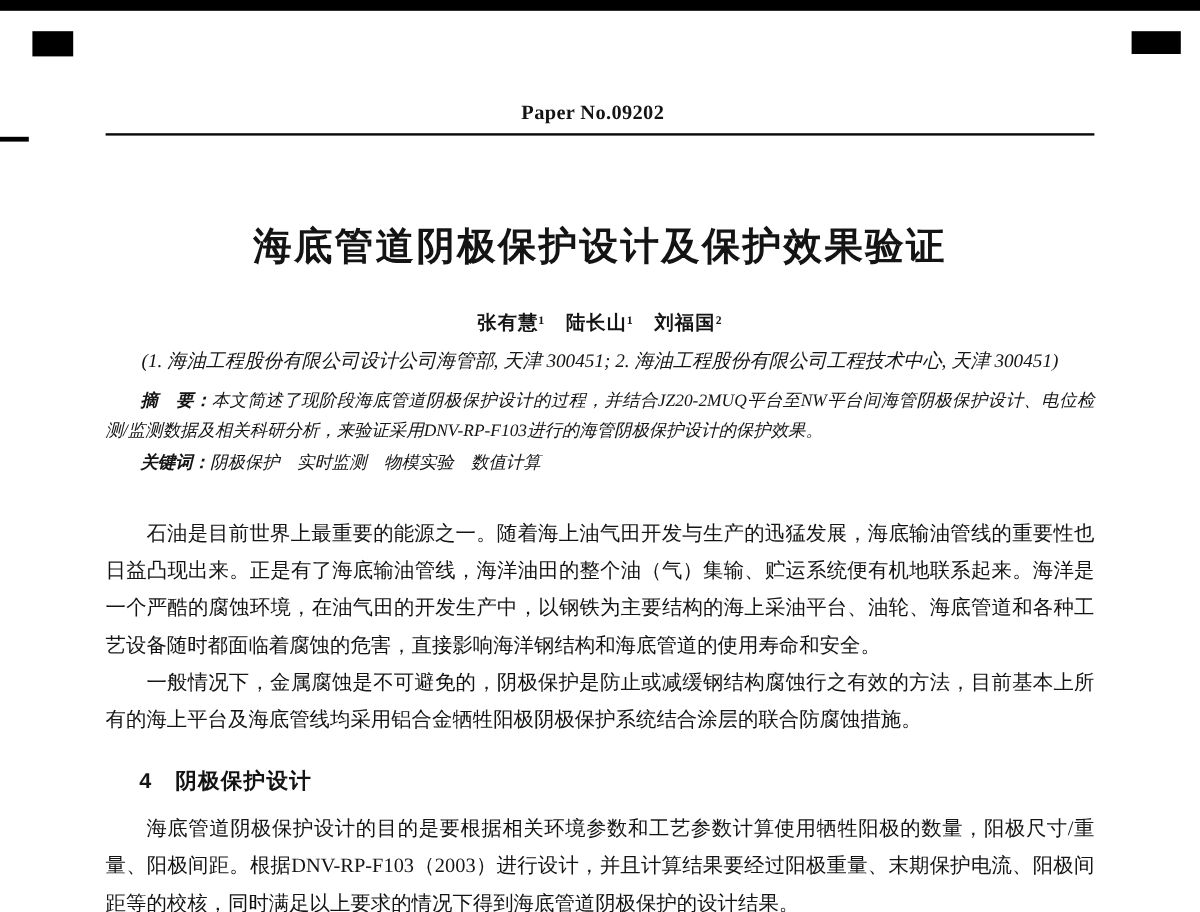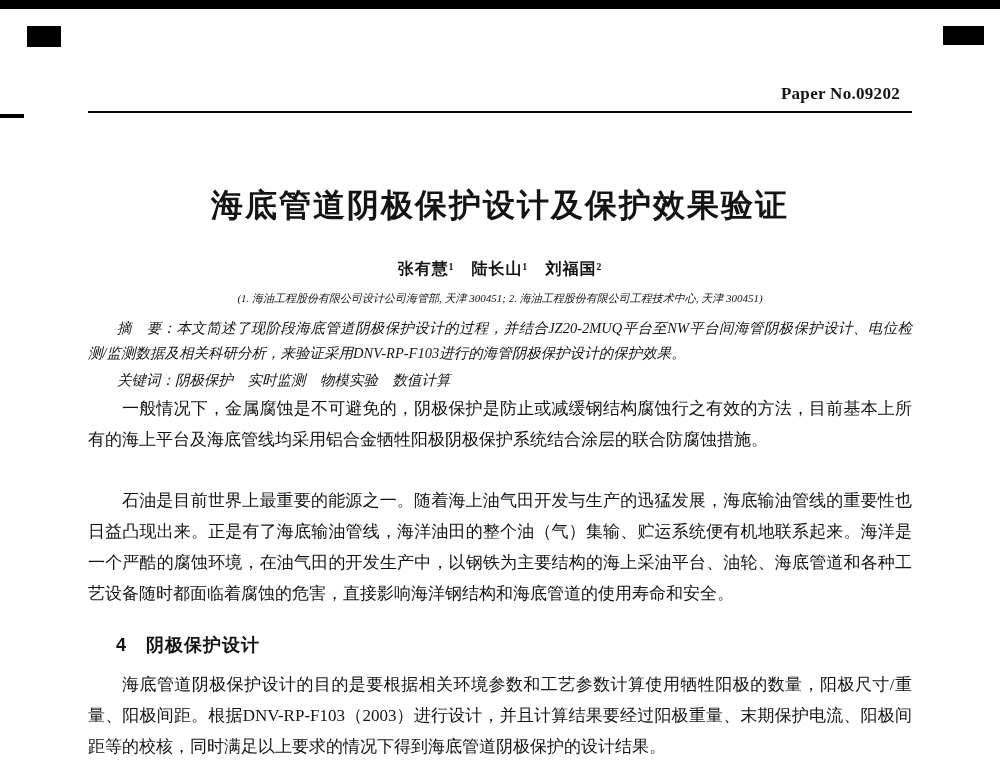--- a/index.html
+++ b/index.html
@@ -26,21 +26,21 @@
   #scan-left-dash  { top: 114px; left: 0;    width: 24px;   height: 4px; }
 
   .page {
     position: absolute;
     left: 88px;
     top: 0;
     width: 824px;
   }
   .paper-no {
     margin-top: 84px;
-    text-align: right;
+    text-align: center;
     padding-right: 12px;
     font-weight: bold;
     font-size: 17px;
     letter-spacing: 0.3px;
   }
   .rule {
     margin-top: 7px;
     height: 2px;
     background: #0a0a0a;
   }
@@ -56,36 +56,36 @@
   .authors {
     margin-top: 34px;
     text-align: center;
     font-size: 16px;
     letter-spacing: 1px;
     font-weight: bold;
   }
   .affiliation {
     margin-top: 11px;
     text-align: center;
-    font-size: 11px;
+    font-size: 16px;
     font-style: italic;
   }
   p.abstract {
     margin: 10px 0 0 0;
     font-size: 14.5px;
     line-height: 25px;
     text-indent: 2em;
     text-align: justify;
     font-style: italic;
   }
   p.keywords {
     margin-top: 2px;
   }
   .label {
-    font-weight: normal;
+    font-weight: bold;
   }
   p.body-para {
     margin: 0;
     font-size: 17px;
     line-height: 31px;
     text-indent: 2em;
     text-align: justify;
   }
   p.first-body {
     margin-top: 30px;
@@ -119,21 +119,21 @@
   <div class="affiliation">(1. 海油工程股份有限公司设计公司海管部, 天津 300451; 2. 海油工程股份有限公司工程技术中心, 天津 300451)</div>
 
   <p class="abstract">
     <span class="label">摘　要：</span><span>本文简述了现阶段海底管道阴极保护设计的过程，并结合JZ20-2MUQ平台至NW平台间海管阴极保护设计、电位检测/监测数据及相关科研分析，来验证采用DNV-RP-F103进行的海管阴极保护设计的保护效果。</span>
   </p>
 
   <p class="abstract keywords">
     <span class="label">关键词：</span><span>阴极保护　实时监测　物模实验　数值计算</span>
   </p>
 
+  <p class="body-para first-body">石油是目前世界上最重要的能源之一。随着海上油气田开发与生产的迅猛发展，海底输油管线的重要性也日益凸现出来。正是有了海底输油管线，海洋油田的整个油（气）集输、贮运系统便有机地联系起来。海洋是一个严酷的腐蚀环境，在油气田的开发生产中，以钢铁为主要结构的海上采油平台、油轮、海底管道和各种工艺设备随时都面临着腐蚀的危害，直接影响海洋钢结构和海底管道的使用寿命和安全。</p>
+
   <p class="body-para">一般情况下，金属腐蚀是不可避免的，阴极保护是防止或减缓钢结构腐蚀行之有效的方法，目前基本上所有的海上平台及海底管线均采用铝合金牺牲阳极阴极保护系统结合涂层的联合防腐蚀措施。</p>
-
-  <p class="body-para first-body">石油是目前世界上最重要的能源之一。随着海上油气田开发与生产的迅猛发展，海底输油管线的重要性也日益凸现出来。正是有了海底输油管线，海洋油田的整个油（气）集输、贮运系统便有机地联系起来。海洋是一个严酷的腐蚀环境，在油气田的开发生产中，以钢铁为主要结构的海上采油平台、油轮、海底管道和各种工艺设备随时都面临着腐蚀的危害，直接影响海洋钢结构和海底管道的使用寿命和安全。</p>
 
   <h2 class="section-heading">4　阴极保护设计</h2>
 
   <p class="body-para">海底管道阴极保护设计的目的是要根据相关环境参数和工艺参数计算使用牺牲阳极的数量，阳极尺寸/重量、阳极间距。根据DNV-RP-F103（2003）进行设计，并且计算结果要经过阳极重量、末期保护电流、阳极间距等的校核，同时满足以上要求的情况下得到海底管道阴极保护的设计结果。</p>
 
 </div>
 
 </body></html>

